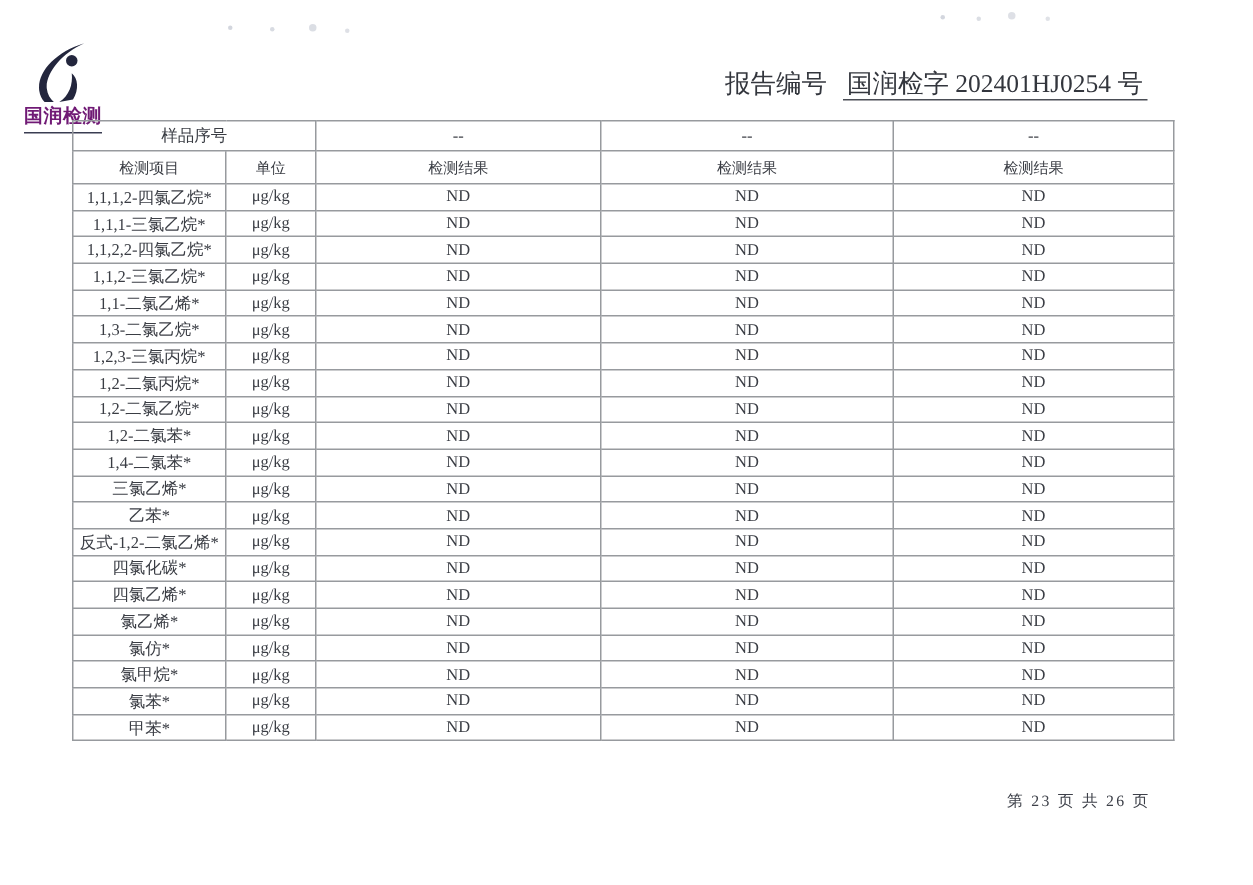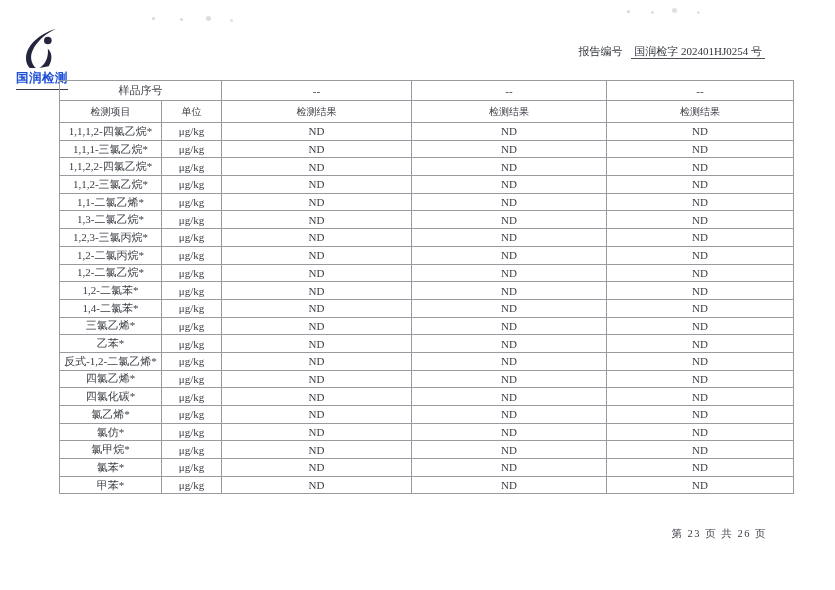--- a/index.html
+++ b/index.html
@@ -6,37 +6,37 @@
   body{
     width:835px;height:590px;background:#ffffff;position:relative;overflow:hidden;
     font-family:"Liberation Serif","DejaVu Serif",serif;color:#3a3a3a;
   }
   .page{position:absolute;inset:0;}
 
   
   .logo{position:absolute;left:12px;top:28px;width:60px;text-align:center;}
   .logo-mark{display:block;margin:0 auto;width:40px;height:40px;}
   .logo-text{
-    display:inline-block;font-weight:bold;font-size:12.5px;color:#1d4ed8;
+    display:inline-block;font-weight:bold;font-size:12.5px;color:#701a75;
     letter-spacing:0.5px;border-bottom:1.5px solid #3a3d52;padding-bottom:2px;margin-top:1px;
     font-family:"Liberation Serif","DejaVu Serif",serif;
   }
 
   
-  .report-line{position:absolute;top:44px;right:70px;font-size:11px;color:#33363d;white-space:nowrap;}
+  .report-line{position:absolute;top:44px;right:70px;font-size:17px;color:#33363d;white-space:nowrap;}
   .report-line .num{border-bottom:1px solid #4a4d55;padding:0 3px 1px 3px;margin-left:6px;}
 
   
   .artifact{position:absolute;width:3px;height:3px;background:#c9cdd6;border-radius:50%;opacity:.8;}
   .a1{left:152px;top:17px;box-shadow:28px 1px 0 #cfd3db,55px 0 0 1px #d3d6de,78px 2px 0 #d6d9e0;}
   .a2{left:627px;top:10px;box-shadow:24px 1px 0 #d3d6de,46px -1px 0 1px #d6d9e0,70px 1px 0 #d9dce2;}
 
   
   table.report{
-    position:absolute;left:59px;top:80px;width:734px;
+    position:absolute;left:48px;top:80px;width:734px;
     border-collapse:collapse;table-layout:fixed;
   }
   table.report td{
     border:1px solid #979a9e;text-align:center;vertical-align:middle;
     font-size:11px;color:#3a3d44;padding:0 2px;overflow:hidden;white-space:nowrap;
   }
   tr.hdr-sample{height:20px;}
   tr.hdr-cols{height:22px;}
   tr.data-row{height:17.7px;}
   tr.hdr-cols td{font-size:10px;}
@@ -180,28 +180,28 @@
           <td>ND</td>
         </tr>
         <tr class="data-row">
           <td>反式-1,2-二氯乙烯*</td>
           <td>μg/kg</td>
           <td>ND</td>
           <td>ND</td>
           <td>ND</td>
         </tr>
         <tr class="data-row">
+          <td>四氯化碳*</td>
+          <td>μg/kg</td>
+          <td>ND</td>
+          <td>ND</td>
+          <td>ND</td>
+        </tr>
+        <tr class="data-row">
           <td>四氯乙烯*</td>
-          <td>μg/kg</td>
-          <td>ND</td>
-          <td>ND</td>
-          <td>ND</td>
-        </tr>
-        <tr class="data-row">
-          <td>四氯化碳*</td>
           <td>μg/kg</td>
           <td>ND</td>
           <td>ND</td>
           <td>ND</td>
         </tr>
         <tr class="data-row">
           <td>氯乙烯*</td>
           <td>μg/kg</td>
           <td>ND</td>
           <td>ND</td>

